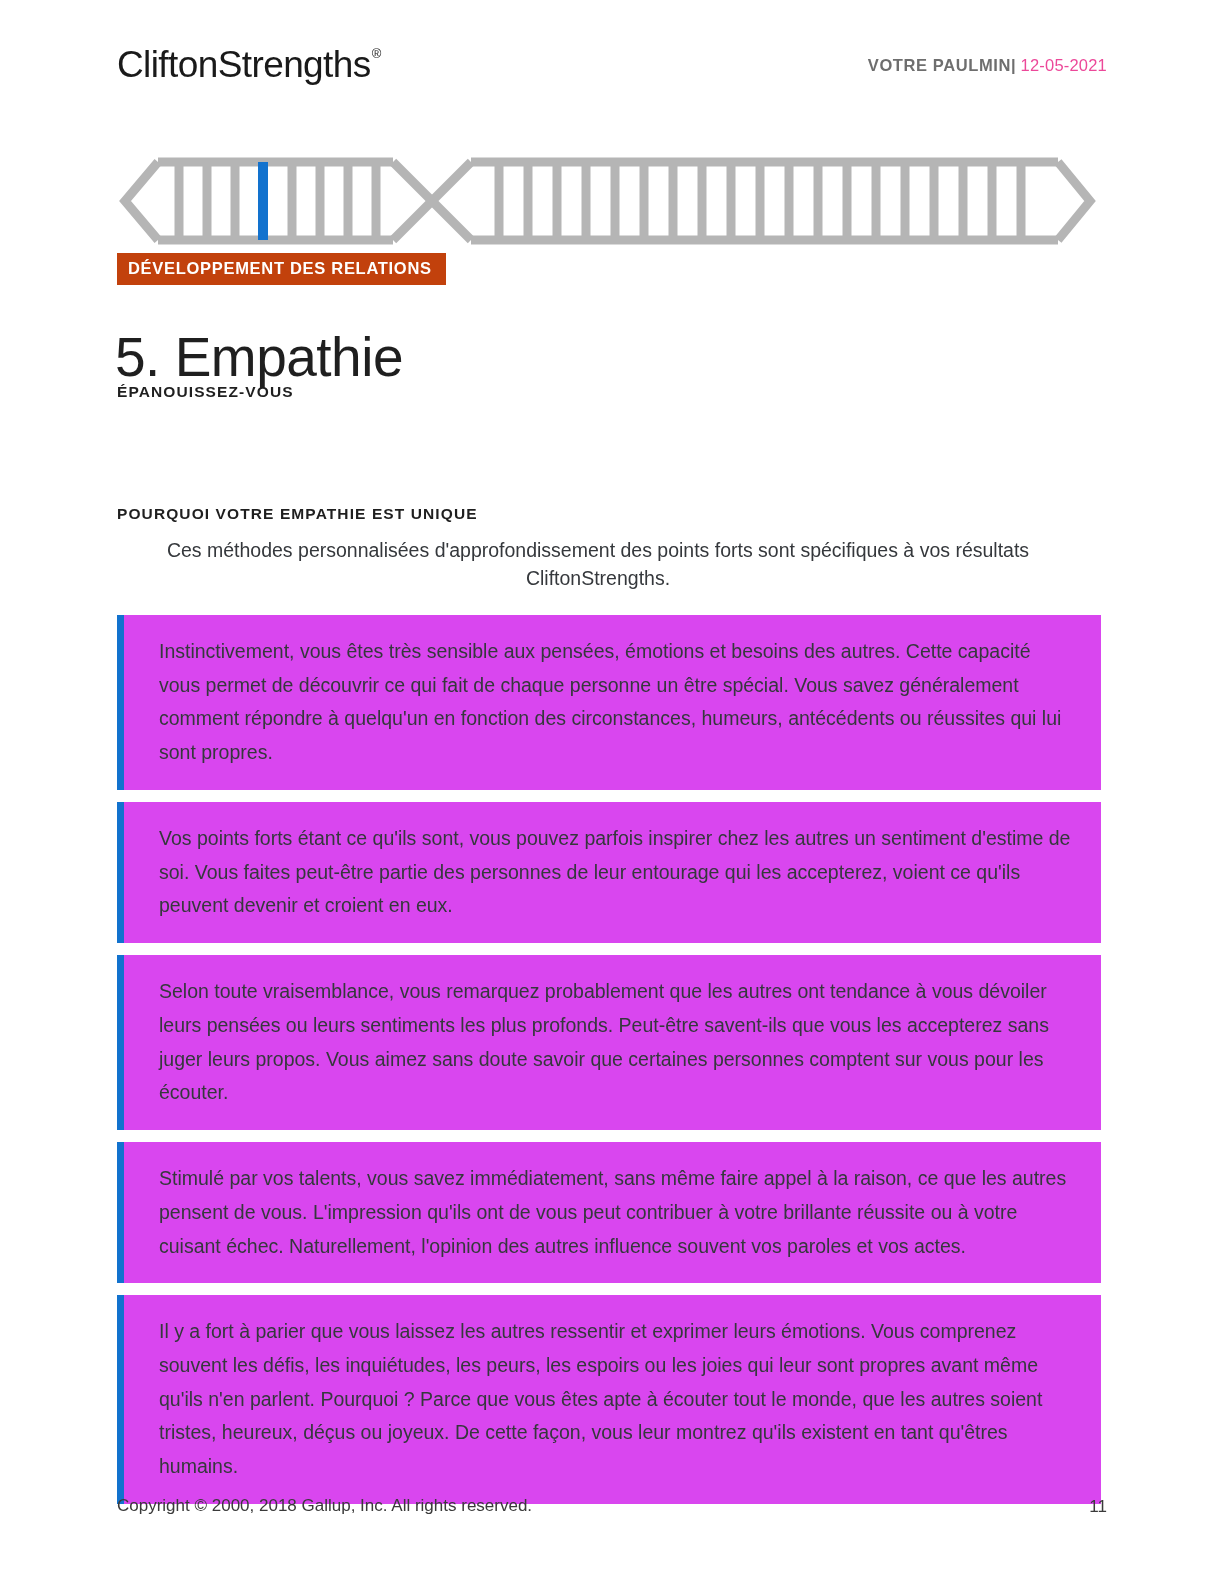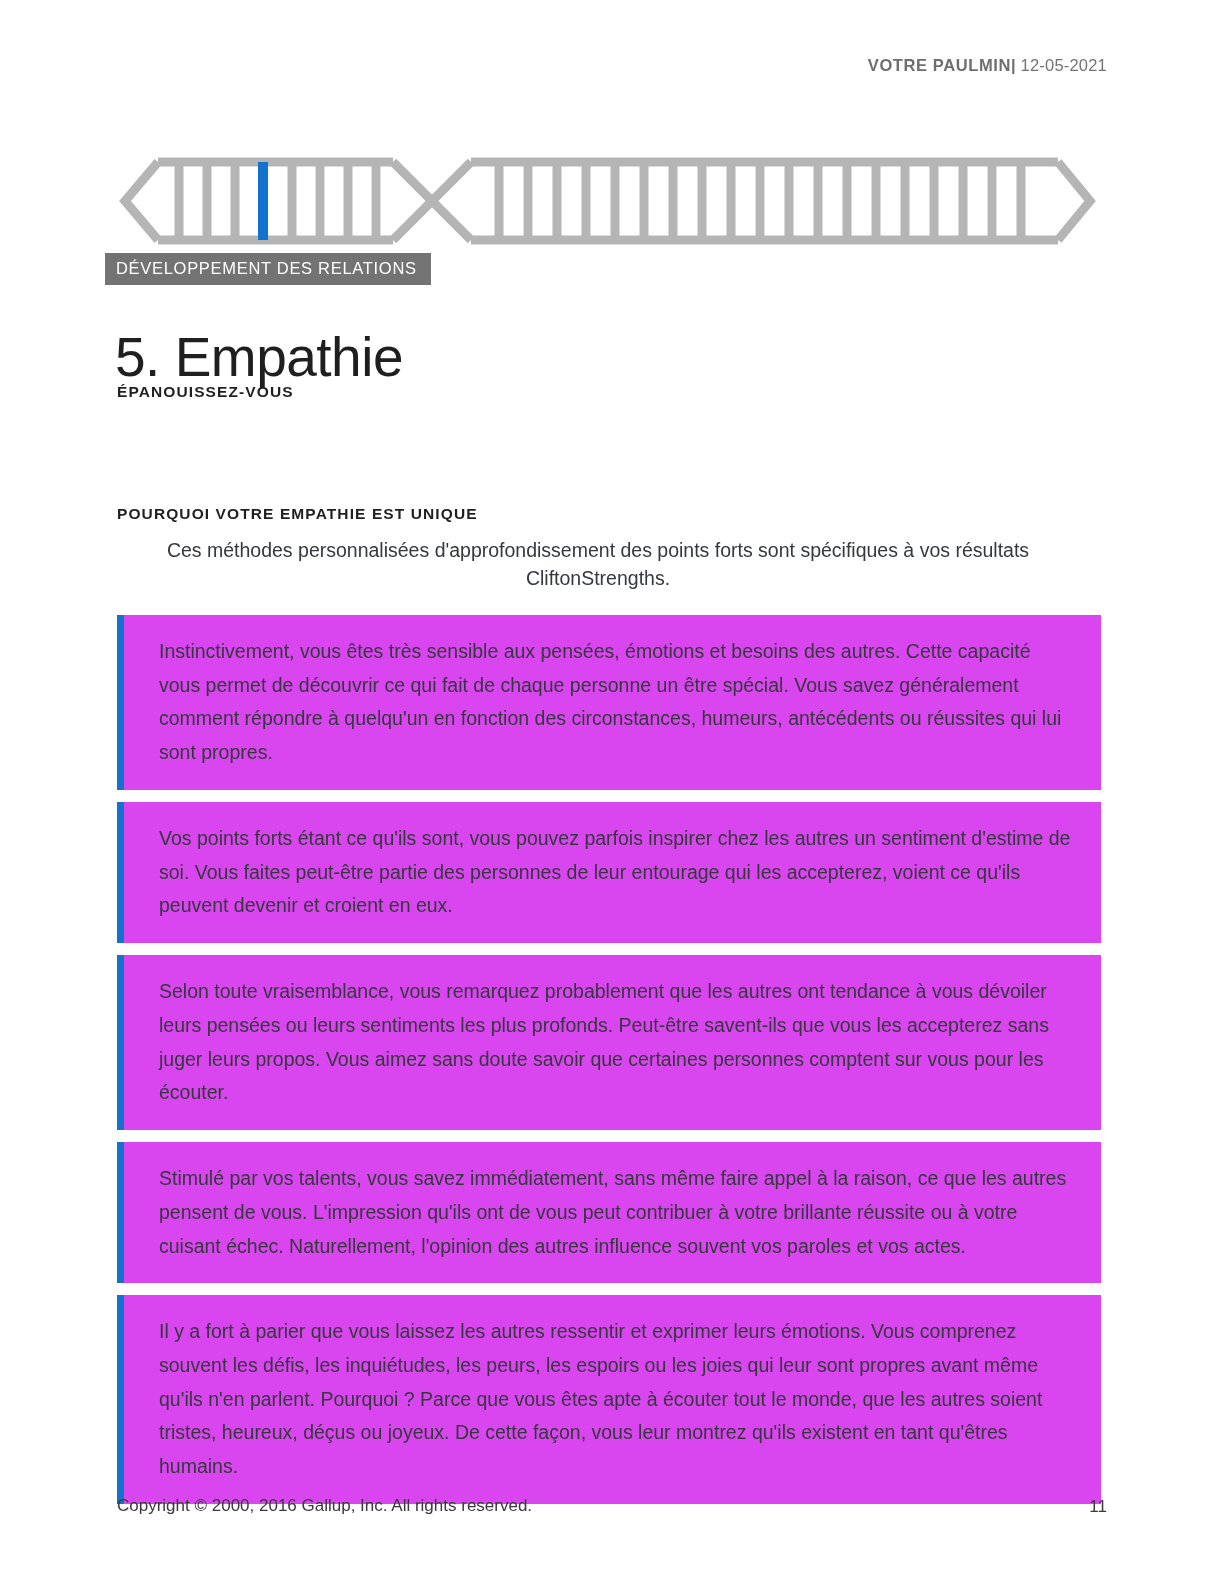--- a/index.html
+++ b/index.html
@@ -61,44 +61,44 @@
   .header-meta .name {
     font-weight: 700;
     color: #6e6e6e;
     letter-spacing: 0.6px;
   }
   .header-meta .sep {
     font-weight: 700;
     color: #6e6e6e;
   }
   .header-meta .date {
-    color: #737373;
+    color: #ec4899;
   }
 
   
   .strip-wrap {
     position: absolute;
     left: 117px;
     top: 150px;
     width: 980px;
     height: 100px;
   }
   .strip-wrap svg {
     display: block;
   }
 
   
   .domain-badge {
     position: absolute;
-    left: 105px;
+    left: 117px;
     top: 253px;
-    background: #737373;
+    background: #c2410c;
     color: #ffffff;
     font-size: 16.5px;
-    font-weight: 400;
+    font-weight: 700;
     letter-spacing: 0.7px;
     padding: 7px 14px 8px 11px;
     line-height: 1;
     white-space: nowrap;
   }
 
   
   .theme-title {
     position: absolute;
     left: 115px;
@@ -180,20 +180,23 @@
     font-size: 17px;
     color: #3a3a3a;
   }
 </style>
 </head>
 <body>
 
 <div class="page">
 
   <div class="header">
+    <div class="logo">
+      <span>CliftonStrengths</span><span class="reg">®</span>
+    </div>
     <div class="header-meta">
       <span class="name">VOTRE PAULMIN</span><span class="sep">|</span> <span class="date">12-05-2021</span>
     </div>
   </div>
 
   <div class="strip-wrap">
     <svg width="980" height="100" viewBox="0 0 980 100">
       <g fill="none" stroke="#b5b5b5" stroke-width="9" stroke-linejoin="miter">
 
         <path d="M 41 12 L 8 51 L 41 90"></path>
@@ -267,17 +270,17 @@
     </div>
     <div class="insight-box">
       <div class="insight-text">Stimulé par vos talents, vous savez immédiatement, sans même faire appel à la raison, ce que les autres pensent de vous. L'impression qu'ils ont de vous peut contribuer à votre brillante réussite ou à votre cuisant échec. Naturellement, l'opinion des autres influence souvent vos paroles et vos actes.</div>
     </div>
     <div class="insight-box">
       <div class="insight-text">Il y a fort à parier que vous laissez les autres ressentir et exprimer leurs émotions. Vous comprenez souvent les défis, les inquiétudes, les peurs, les espoirs ou les joies qui leur sont propres avant même qu'ils n'en parlent. Pourquoi ? Parce que vous êtes apte à écouter tout le monde, que les autres soient tristes, heureux, déçus ou joyeux. De cette façon, vous leur montrez qu'ils existent en tant qu'êtres humains.</div>
     </div>
   </div>
 
   <div class="footer">
-    <div class="copyright">Copyright © 2000, 2016 Gallup, Inc. All rights reserved.</div>
+    <div class="copyright">Copyright © 2000, 2018 Gallup, Inc. All rights reserved.</div>
     <div class="page-number">11</div>
   </div>
 
 </div>
 
 </body></html>

